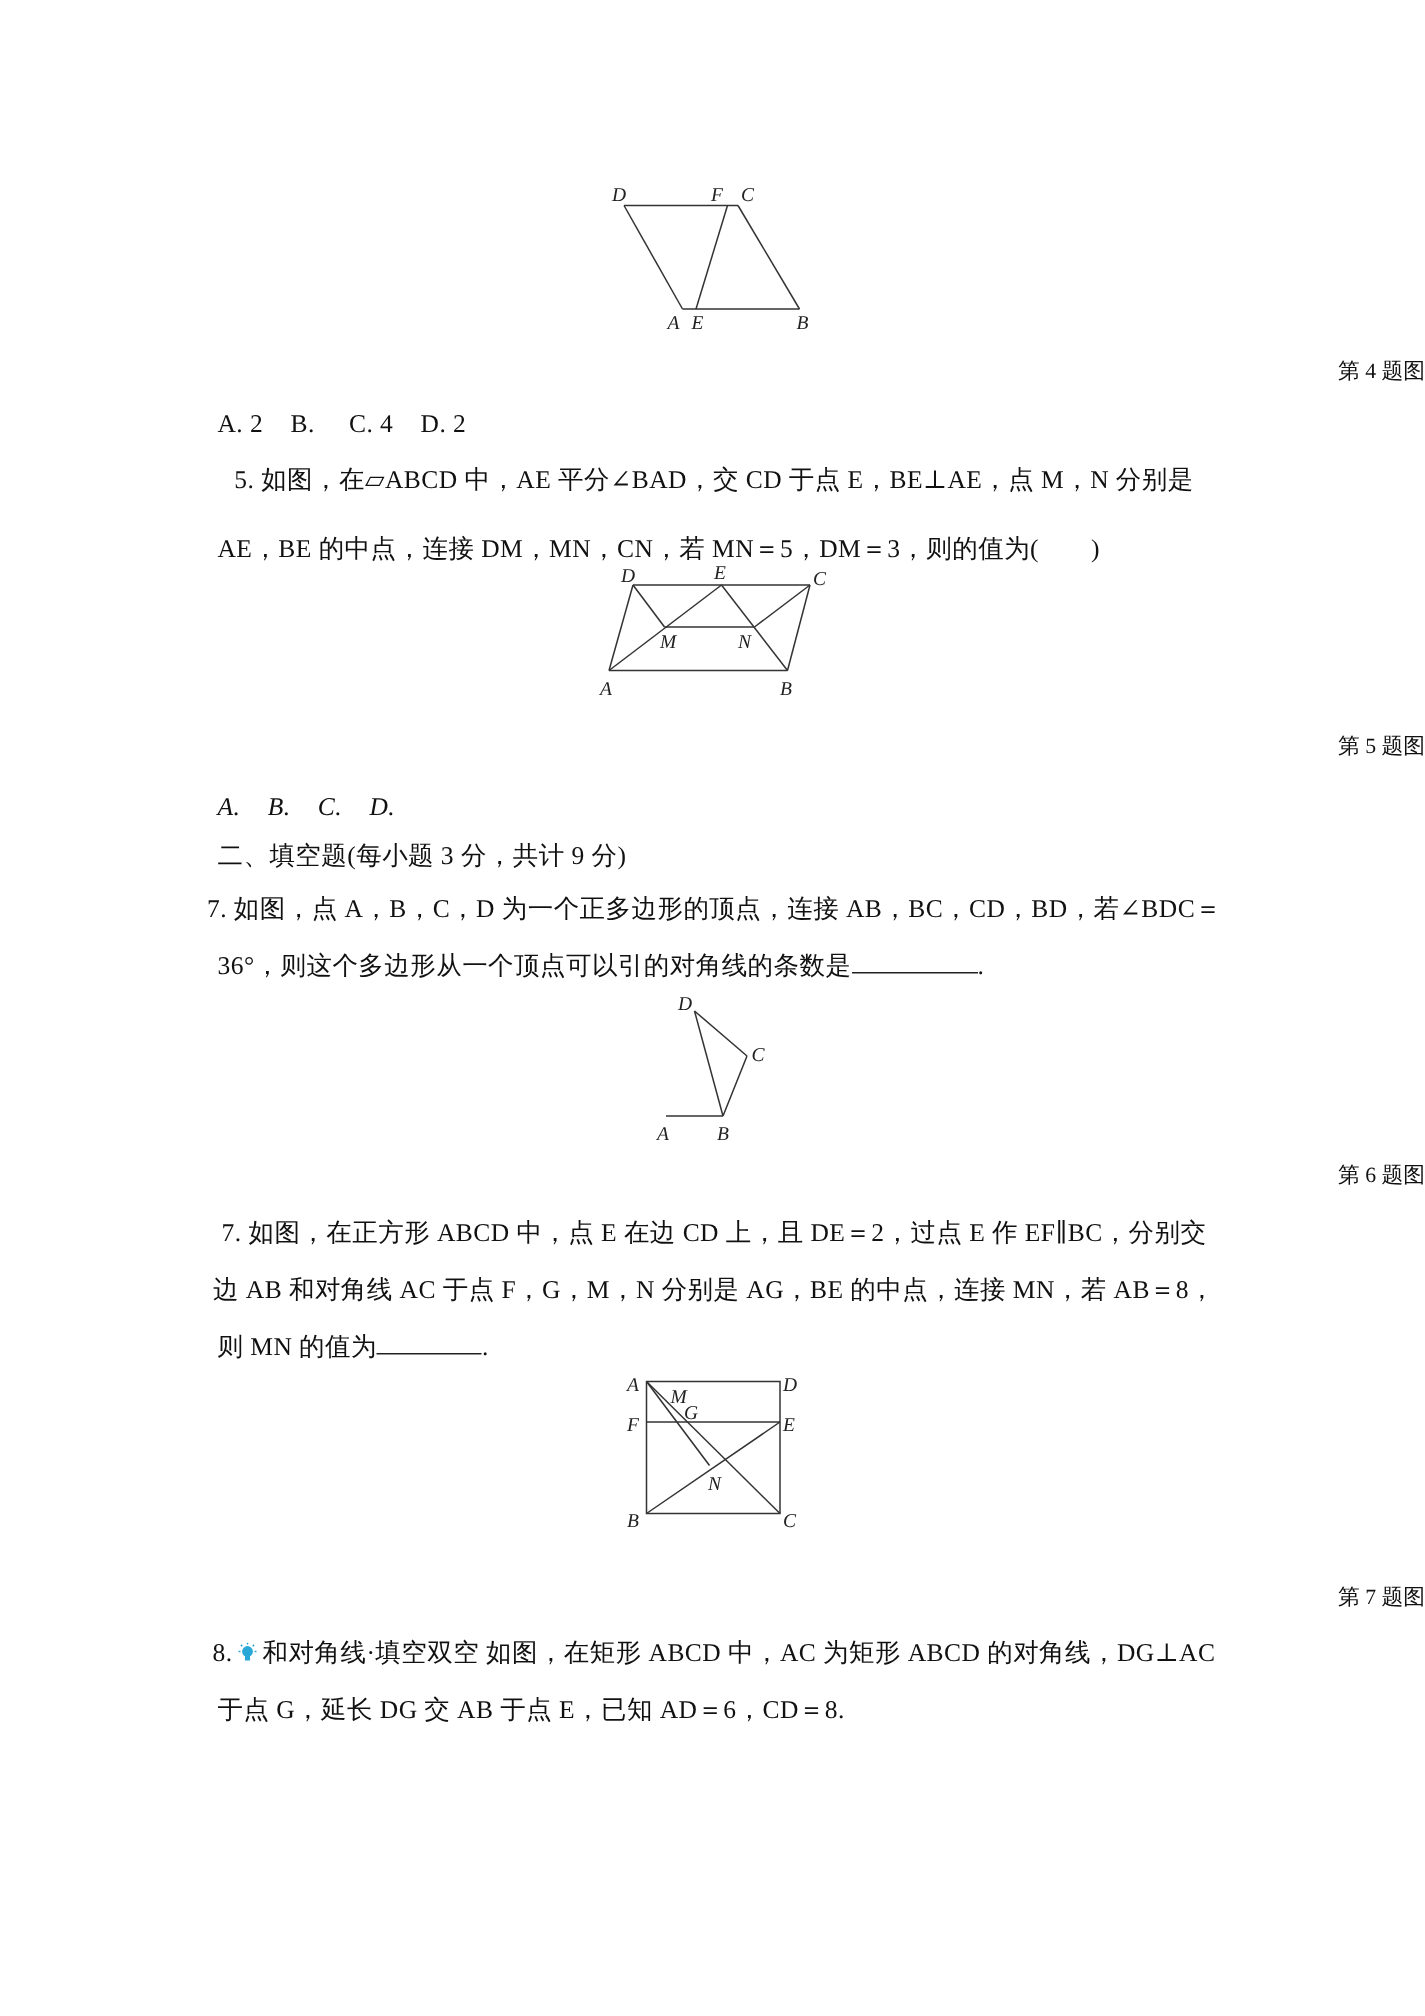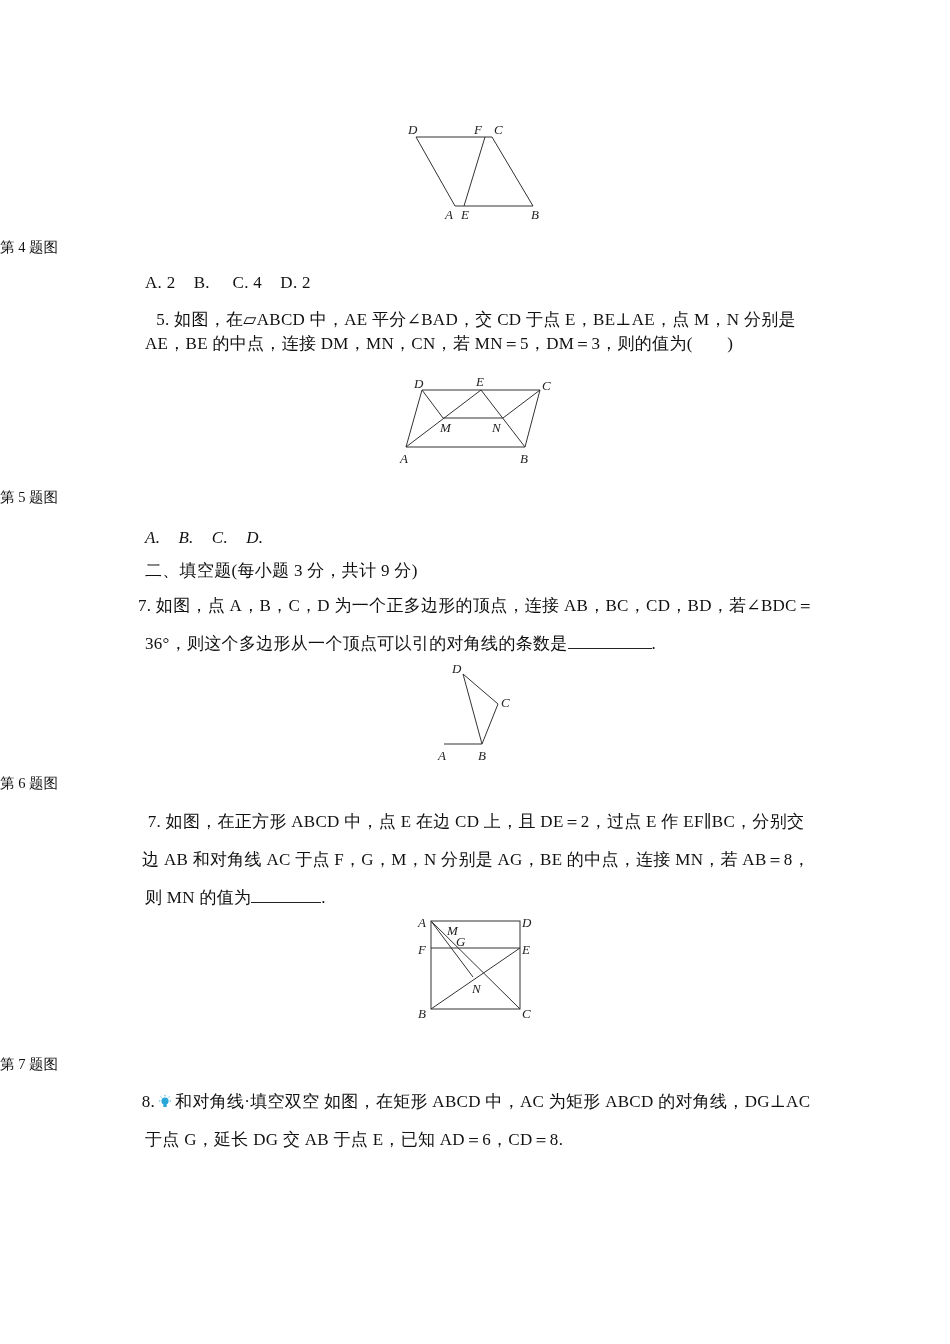--- a/index.html
+++ b/index.html
@@ -1,20 +1,20 @@
 <!DOCTYPE html>
 <html><head>
 <meta charset="utf-8">
 <style>
   html, body { margin: 0; padding: 0; background: #ffffff; }
   body { width: 950px; height: 1344px; position: relative; overflow: hidden;
          font-family: "Liberation Serif", "DejaVu Serif", serif; color: #111; }
   .line { position: absolute; left: 145px; font-size: 17px; white-space: nowrap; letter-spacing: 0.3px; }
   .justify { width: 662px; display: flex; justify-content: center; }
-  .caption { position: absolute; font-size: 14.5px; left: 0; width: 950px; text-align: left; }
+  .caption { position: absolute; font-size: 14.5px; left: 0; width: 950px; text-align: right; }
   svg.fig { position: absolute; overflow: visible; }
   svg.fig line, svg.fig polyline, svg.fig polygon { stroke: #333; stroke-width: 1; fill: none; }
   svg.fig text { font-family: "Liberation Serif", serif; font-style: italic; font-size: 13px; fill: #222; }
   .blank { display: inline-block; border-bottom: 1px solid #222; height: 14px; vertical-align: baseline; }
   .bulb { display: inline-block; width: 14px; height: 14px; vertical-align: -2px; margin: 0 3px; }
 </style>
 </head>
 <body>
 
 <svg class="fig" style="left:400px;top:115px;" width="160" height="110">
@@ -30,21 +30,21 @@
   <text x="61" y="104">E</text>
   <text x="131" y="104">B</text>
 </svg>
 <div class="caption" style="top:238px;">第 4 题图</div>
 
 <div class="line" style="top:273px; white-space:pre;">A. 2    B.     C. 4    D. 2</div>
 
 <div class="line justify" style="top:308px;">
     <span>5. 如图，在▱ABCD 中，AE 平分∠BAD，交 CD 于点 E，BE⊥AE，点 M，N 分别是</span>
   </div>
-<div class="line" style="top:332px;">AE，BE 的中点，连接 DM，MN，CN，若 MN＝5，DM＝3，则的值为(　　)</div>
+<div class="line" style="top:354px;">AE，BE 的中点，连接 DM，MN，CN，若 MN＝5，DM＝3，则的值为(　　)</div>
 
 <svg class="fig" style="left:400px;top:375px;" width="160" height="95">
   <line x1="22" y1="15" x2="140" y2="15"></line>
   <line x1="6" y1="72" x2="125" y2="72"></line>
   <line x1="22" y1="15" x2="6" y2="72"></line>
   <line x1="140" y1="15" x2="125" y2="72"></line>
   <line x1="6" y1="72" x2="81" y2="15"></line>
   <line x1="81" y1="15" x2="125" y2="72"></line>
   <line x1="22" y1="15" x2="43" y2="43"></line>
   <line x1="43" y1="43" x2="103" y2="43"></line>

